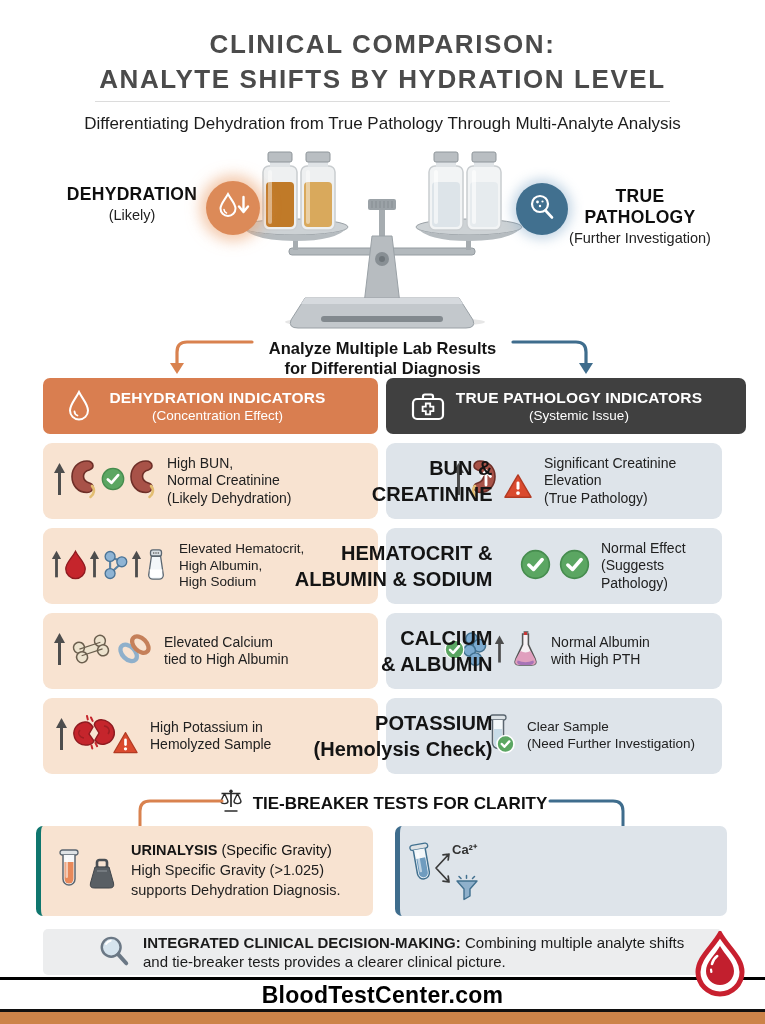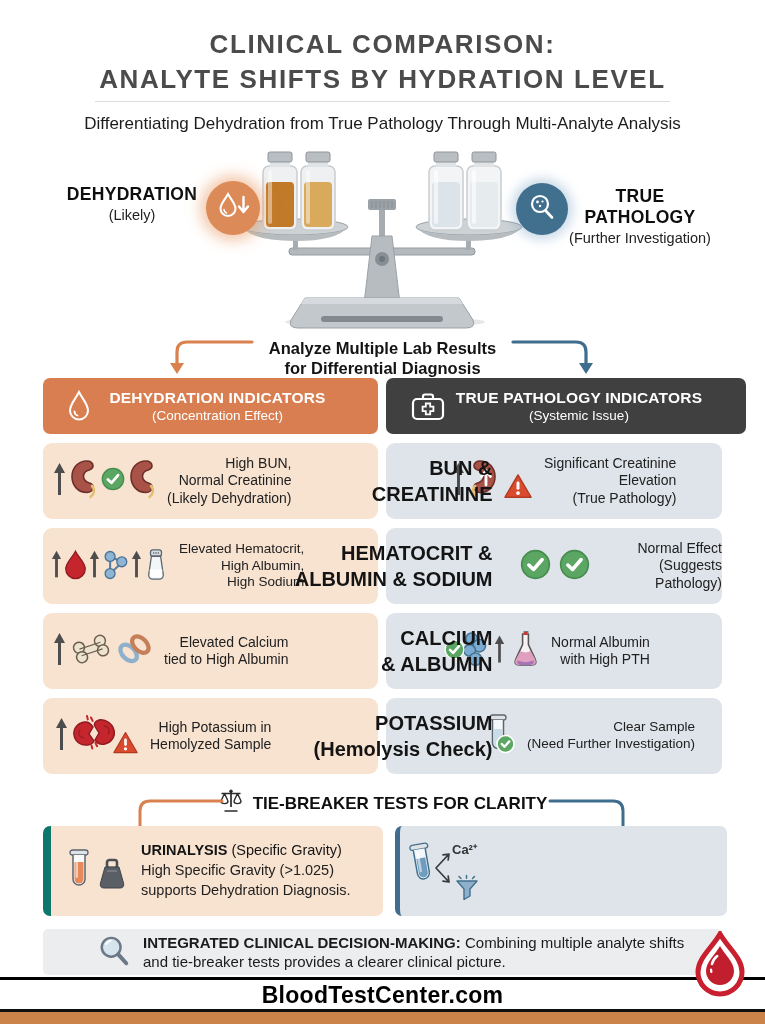--- a/index.html
+++ b/index.html
@@ -40,31 +40,31 @@
   .col-head .t2{font-size:13.5px;margin-top:1px;}
   .col-head.lft{left:43px;width:335px;background:#D97E50;}
   .col-head.rgt{left:386px;width:360px;background:#404040;}
 
   
   .row{position:absolute;left:43px;width:679px;height:76px;}
   .cell{position:absolute;top:0;height:76px;border-radius:9px;display:flex;align-items:center;}
   .cell.l{left:0;width:335px;background:#F8E3D1;}
   .cell.r{left:343px;width:336px;background:#DEE4EA;}
   .icons{display:flex;align-items:center;flex:0 0 auto;}
-  .txt{font-size:14px;color:#212121;line-height:1.25;margin-left:11px;text-align:right;}
+  .txt{font-size:14px;color:#212121;line-height:1.25;margin-left:11px;}
   .center-label{position:absolute;left:50%;top:50%;transform:translate(-50%,-50%);
     width:220px;text-align:right;font-size:20px;font-weight:800;color:#141414;
     line-height:1.3;z-index:3;}
 
   
   .tb-title{position:absolute;top:788px;left:0;right:0;display:flex;justify-content:center;
     align-items:center;gap:9px;font-size:17px;font-weight:800;color:#101010;}
   .tb-brackets{position:absolute;left:0;top:793px;}
   .tb-box{position:absolute;top:826px;height:90px;border-radius:7px;display:flex;align-items:center;}
-  .tb-box.l{left:43px;width:332px;background:#F8E3D1;border-left:8px solid #0f766e;}
+  .tb-box.l{left:36px;width:332px;background:#F8E3D1;border-left:5px solid #0f766e;}
   .tb-box.r{left:395px;width:327px;background:#DEE4EA;border-left:5px solid #3F6D8D;}
   .tb-text{margin-left:14px;}
   .tb-h{font-size:14.5px;color:#151515;}
   .tb-h b{font-weight:800;}
   .tb-b{font-size:14.5px;color:#1e1e1e;line-height:1.32;margin-top:3px;}
   .ion-cluster{position:relative;width:88px;height:66px;margin-left:10px;flex:0 0 auto;}
   .ca-label{position:absolute;left:42px;top:2px;font-size:13px;font-weight:700;color:#333;}
 
   
   .summary{position:absolute;left:43px;top:929px;width:679px;height:46px;background:#ECEDEE;

